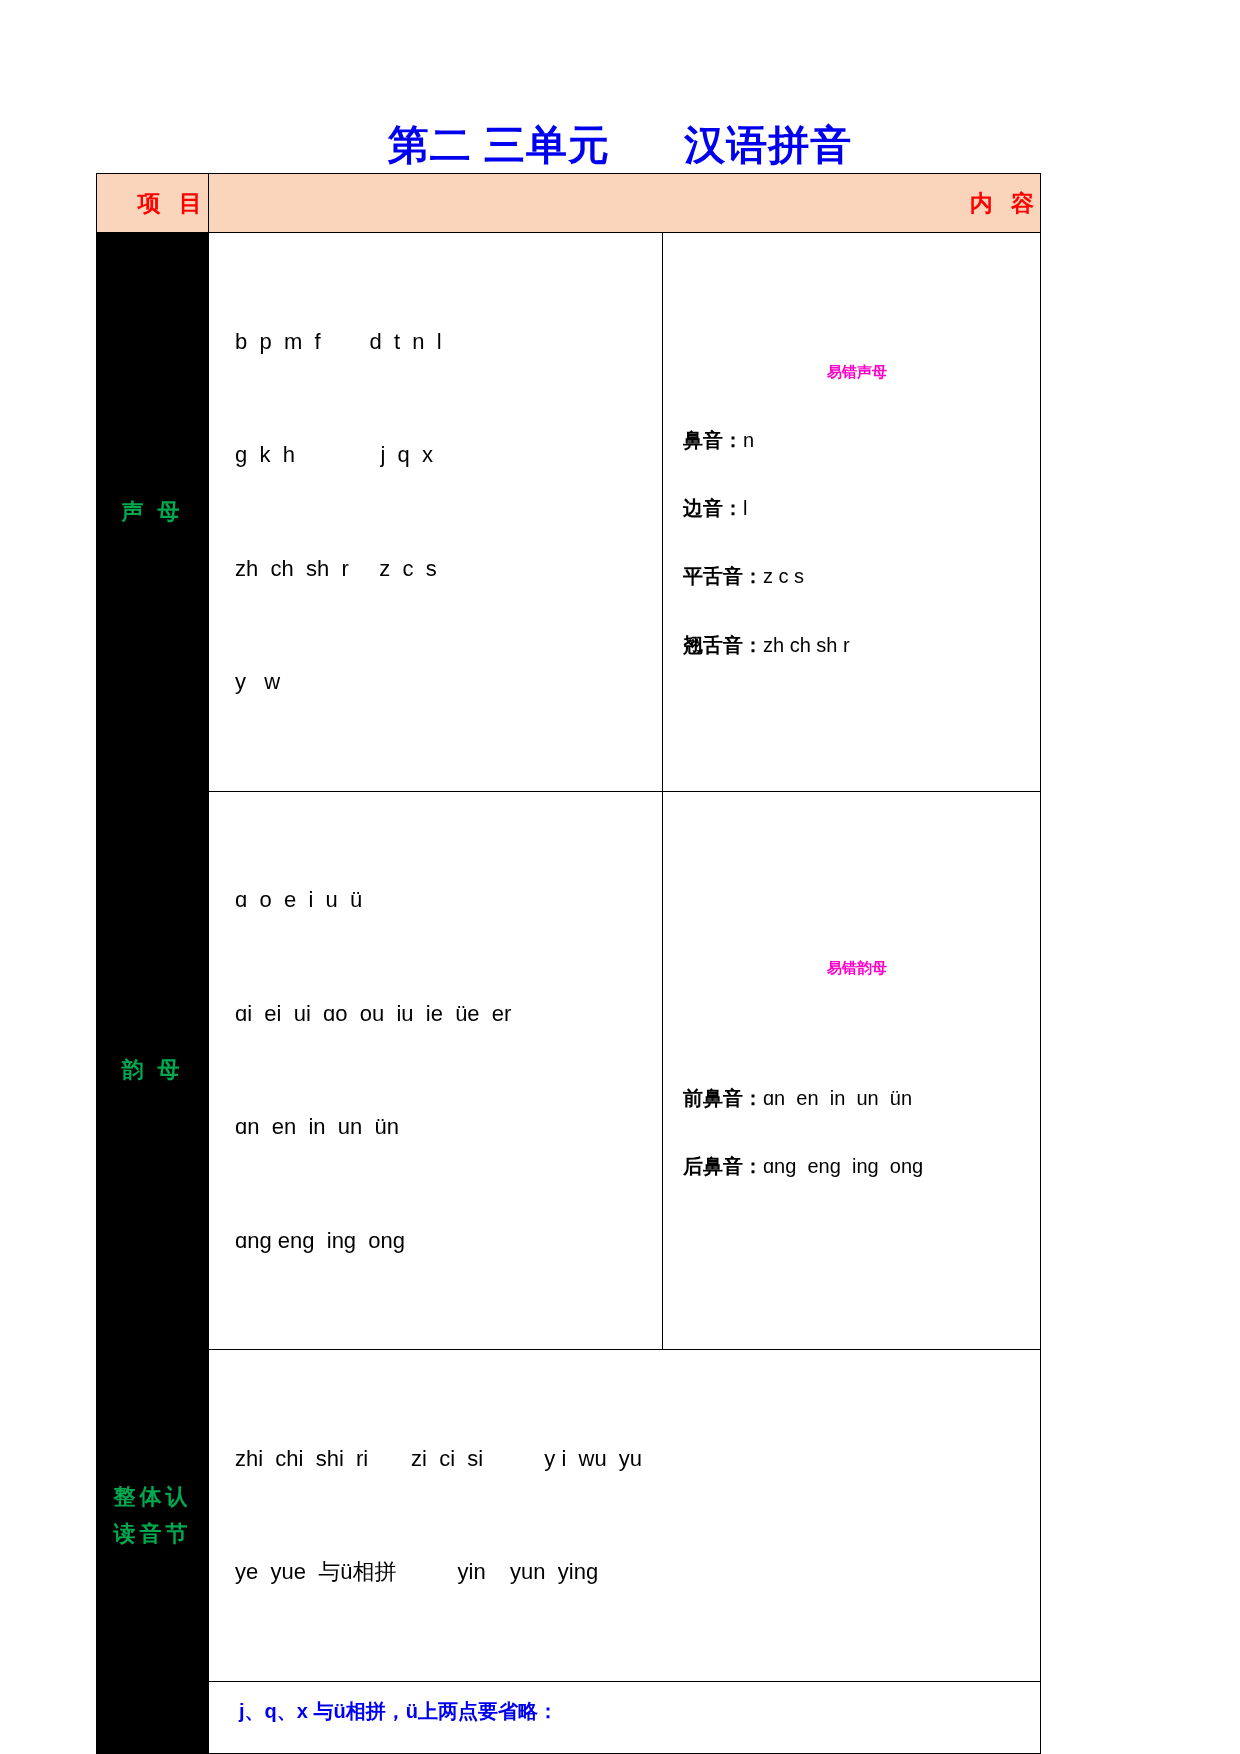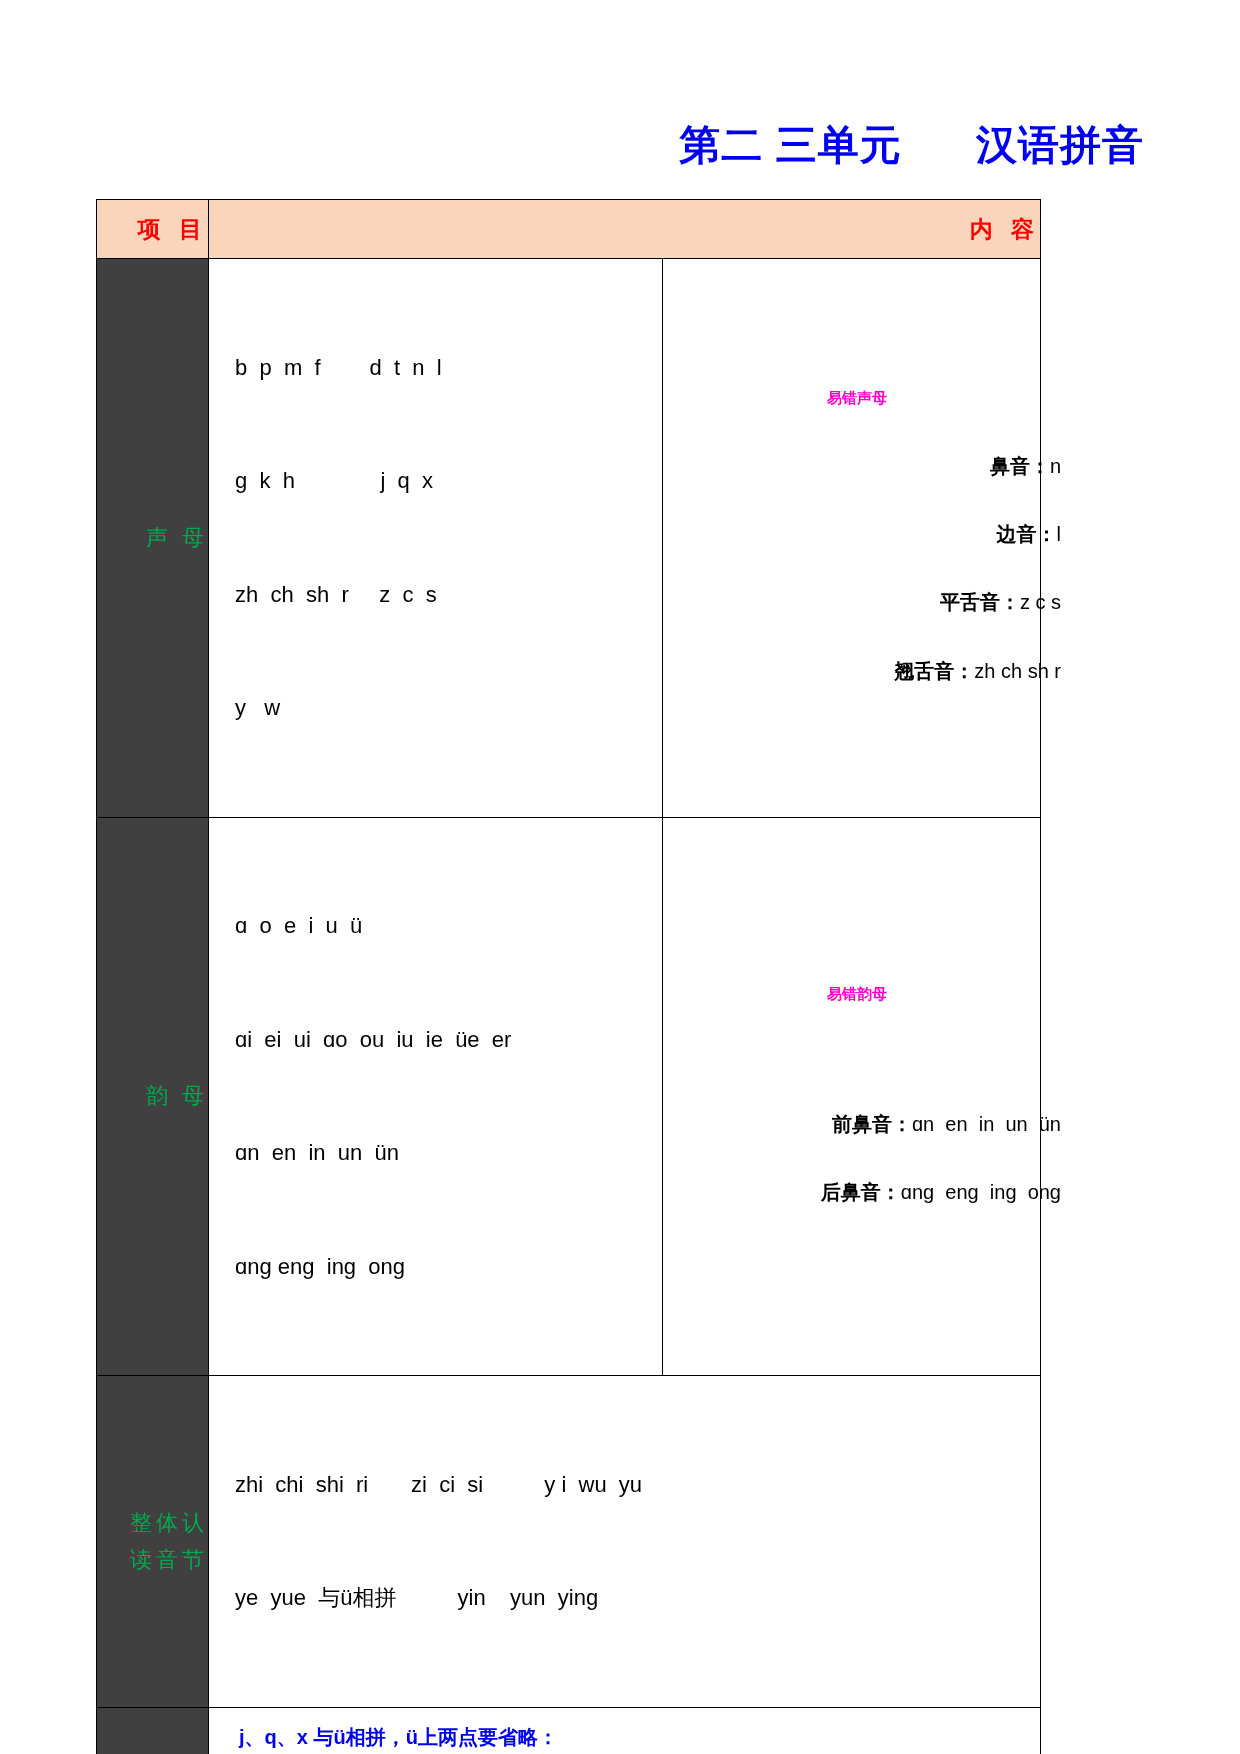--- a/index.html
+++ b/index.html
@@ -15,27 +15,26 @@
     overflow: hidden;
   }
   .page {
     position: relative;
     width: 1240px;
     height: 1754px;
     box-sizing: border-box;
     padding: 0 96px;
   }
   .doc-title {
-    text-align: right;
+    text-align: center;
     color: #0000ee;
     font-weight: bold;
     font-size: 41px;
     letter-spacing: 1px;
     padding-top: 118px;
-    padding-bottom: 26px;
     white-space: pre;
   }
   table.sheet {
     width: 944px;
     border-collapse: collapse;
     table-layout: fixed;
   }
   table.sheet td {
     border: 1.5px solid #000000;
     vertical-align: middle;
@@ -47,25 +46,25 @@
     color: #ff0000;
     font-weight: bold;
     font-size: 23px;
     text-align: right;
     height: 58px;
     letter-spacing: 6px;
   }
   
   .lbl {
     width: 112px;
-    background: #404040;
+    background: #000000;
     color: #00a94f;
-    font-weight: normal;
+    font-weight: bold;
     font-size: 22px;
-    text-align: right;
+    text-align: center;
     line-height: 1.65;
     letter-spacing: 4px;
   }
   .lbl .l2 { display:block; }
   
   .cc {
     padding: 14px 0 14px 26px;
     font-size: 22px;
     line-height: 1.72;
     white-space: pre;
@@ -80,21 +79,20 @@
     font-weight: bold;
     font-size: 15px;
     text-align: center;
     padding-right: 30px;
     padding-bottom: 6px;
   }
   .rowline {
     font-size: 20px;
     line-height: 1.62;
     white-space: pre;
-    text-align: right;
   }
   .rowline b { font-weight: bold; }
   .rowline .val { font-weight: normal; }
   .blue-head {
     color: #0000ee;
     font-weight: bold;
     font-size: 20px;
     white-space: pre;
     padding-bottom: 12px;
   }

